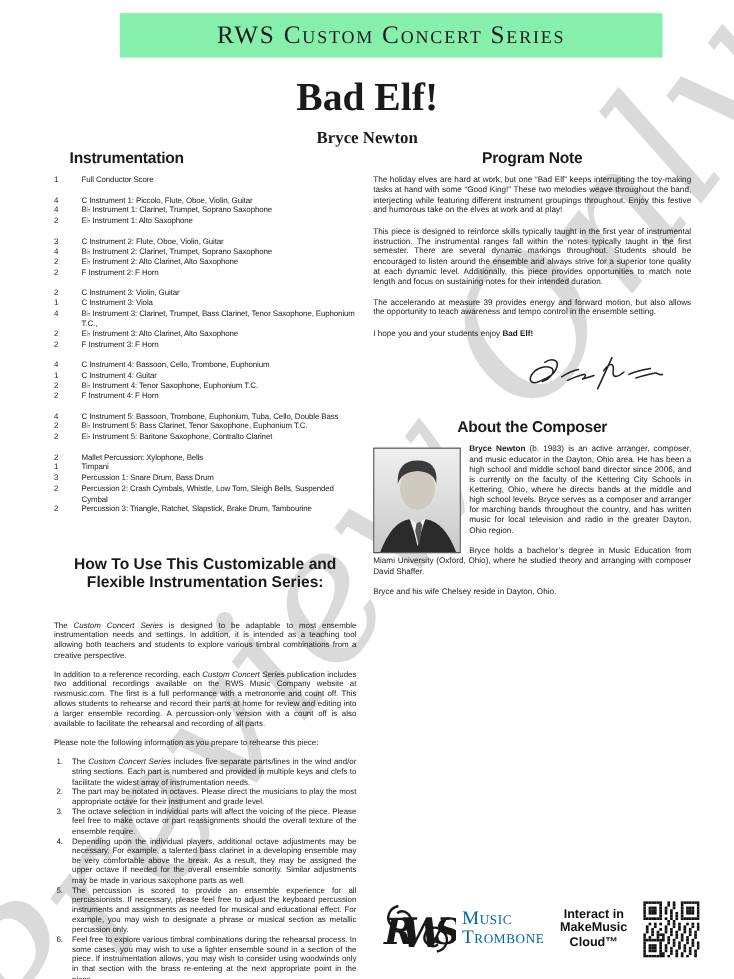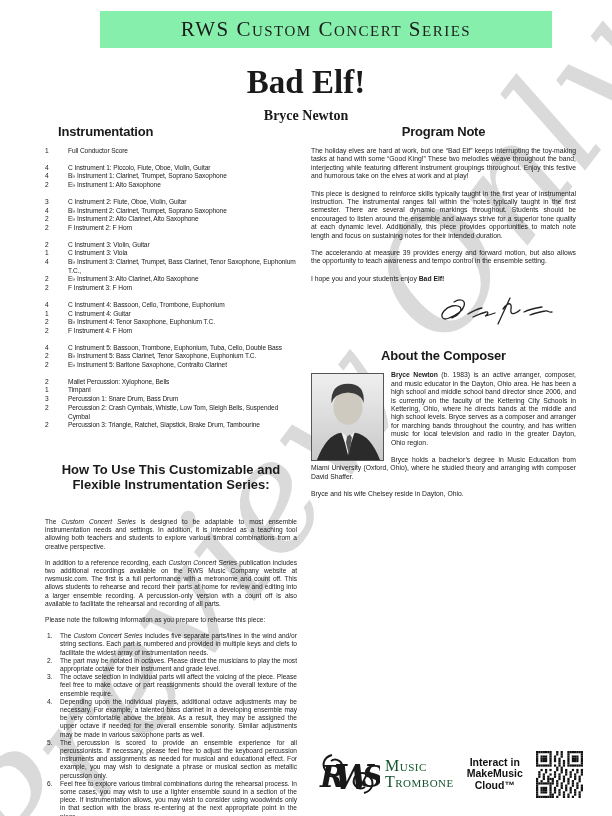--- a/index.html
+++ b/index.html
@@ -59,21 +59,21 @@
   .it{font-style:italic;}
   .bd{font-weight:bold;}
   
   .footer{
     position:absolute;left:318px;top:742px;width:272px;height:64px;
     display:flex;align-items:center;gap:9px;
   }
   .logo{display:flex;align-items:center;gap:5px;}
   .logo-name{
     font-family:"Liberation Serif",serif;font-variant:small-caps;
-    font-size:16px;line-height:16px;color:#14532d;letter-spacing:0.5px;
+    font-size:16px;line-height:16px;color:#0369a1;letter-spacing:0.5px;
   }
   .mm-text{width:64px;font-size:10.5px;line-height:11.5px;font-weight:bold;color:#111;text-align:center;}
   .qr{width:47px;height:47px;}
 </style>
 </head>
 <body>
 
 <div class="page">
 
   <div class="watermark">Preview Only</div>

